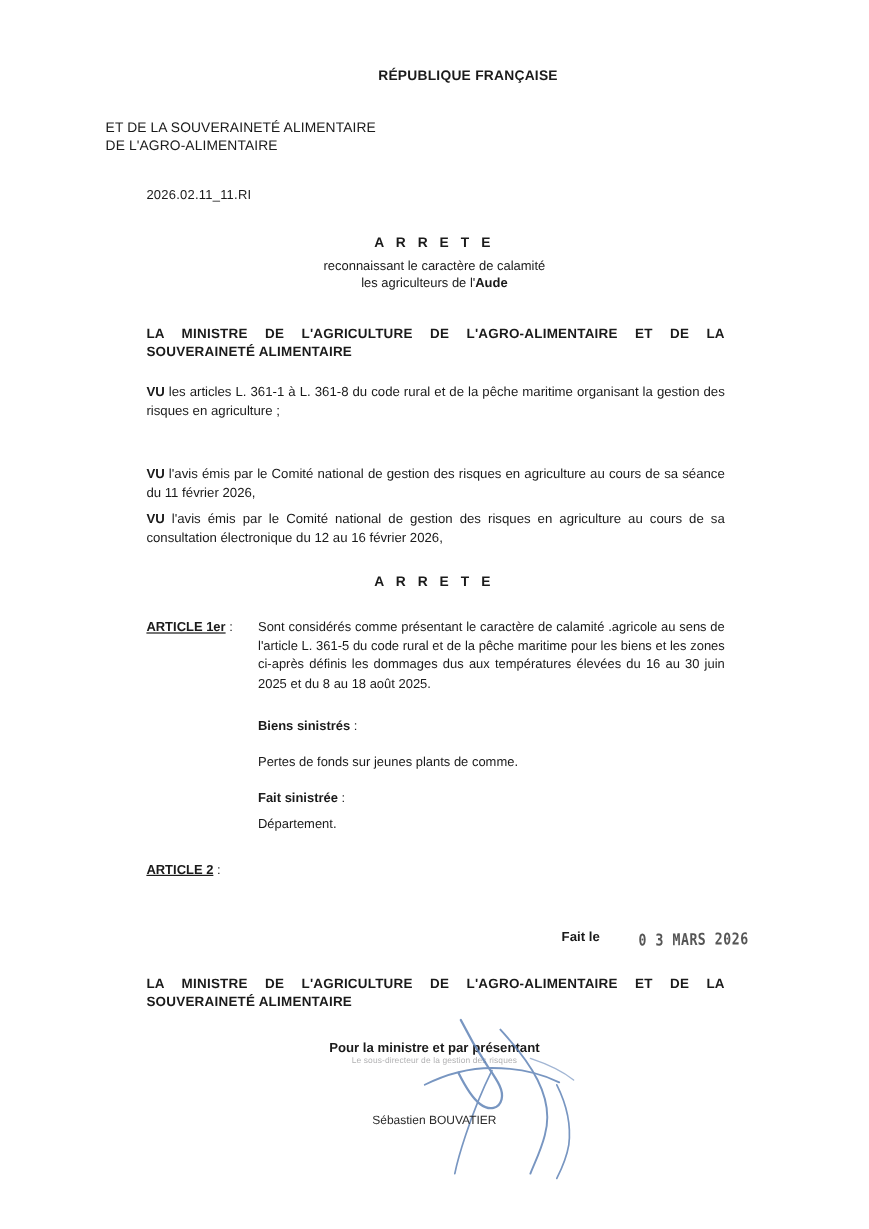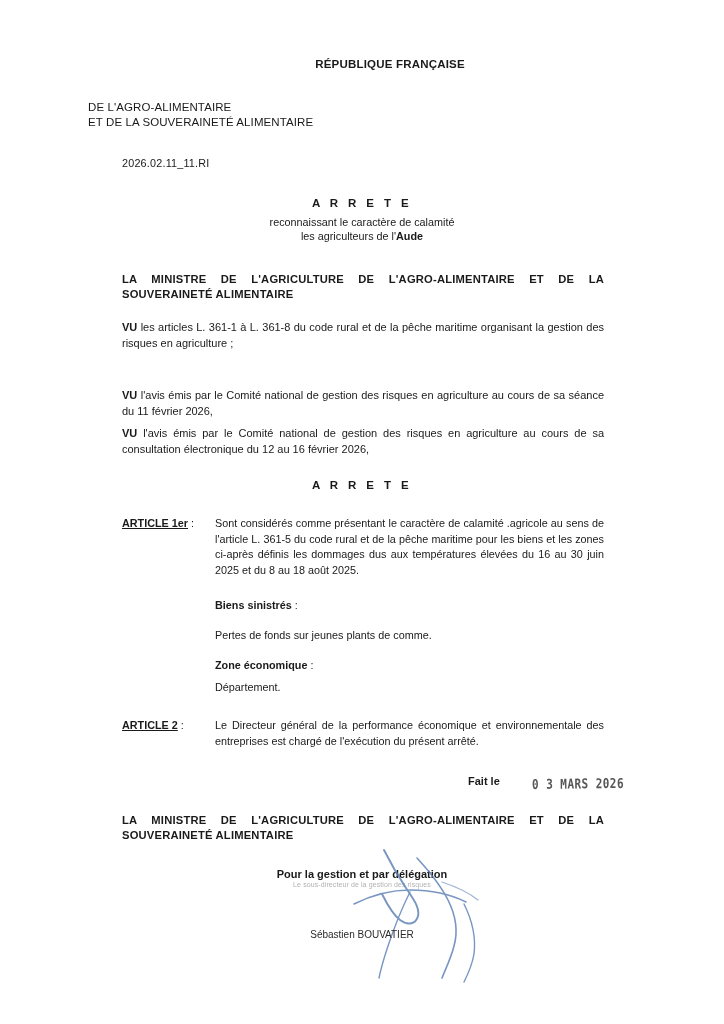--- a/index.html
+++ b/index.html
@@ -231,22 +231,22 @@
   }
 </style>
 </head>
 <body>
 
 <div id="page">
 
   <div class="republique">RÉPUBLIQUE FRANÇAISE</div>
 
   <div class="ministere">
+    <div>ET DE LA SOUVERAINETÉ ALIMENTAIRE</div>
     <div>DE L'AGRO-ALIMENTAIRE</div>
-    <div>ET DE LA SOUVERAINETÉ ALIMENTAIRE</div>
   </div>
 
   <div class="refnum">2026.02.11_11.RI</div>
 
   <div class="title-block">
     <div class="title-arrete">A R R E T E</div>
     <div class="title-sub">
       <div>reconnaissant le caractère de calamité</div>
       <div><span>les agriculteurs de l'</span><b>Aude</b></div>
     </div>
@@ -268,38 +268,37 @@
 
   <div class="article" id="article1">
     <span class="article-label"><span class="lbl">ARTICLE 1er</span><span class="colon"> :</span></span>
     <div class="article-body">Sont considérés comme présentant le caractère de calamité .agricole au sens de l'article L. 361-5 du code rural et de la pêche maritime pour les biens et les zones ci-après définis les dommages dus aux températures élevées du 16 au 30 juin 2025 et du 8 au 18 août 2025.</div>
   </div>
 
   <div class="subsec" id="biens-head"><span class="head">Biens sinistrés</span><span class="colon"> :</span></div>
 
   <div class="subsec" id="biens-text">Pertes de fonds sur jeunes plants de comme.</div>
 
-  <div class="subsec" id="zone-head"><span class="head">Zone économique</span><span class="colon"> :</span></div>
+  <div class="subsec" id="zone-head"><span class="head">Fait sinistrée</span><span class="colon"> :</span></div>
 
   <div class="subsec" id="zone-text">Département.</div>
 
   <div class="article" id="article2">
     <span class="article-label"><span class="lbl">ARTICLE 2</span><span class="colon"> :</span></span>
-    <div class="article-body">Le Directeur général de la performance économique et environnementale des entreprises est chargé de l'exécution du présent arrêté.</div>
   </div>
 
   <div class="fait-le">Fait le</div>
   <div class="date-stamp">0 3 MARS 2026</div>
 
   <div class="minister-heading" id="heading-bottom">
     <span class="l1">LA MINISTRE DE L'AGRICULTURE DE L'AGRO-ALIMENTAIRE ET DE LA</span>
     <span class="l2">SOUVERAINETÉ ALIMENTAIRE</span>
   </div>
 
-  <div class="sig-delegation">Pour la gestion et par délégation</div>
+  <div class="sig-delegation">Pour la ministre et par présentant</div>
   <div class="sig-subtitle">Le sous-directeur de la gestion des risques</div>
 
   <svg class="sig-ink" viewBox="0 0 210 145">
     <g fill="none" stroke="#5b7fb4" stroke-linecap="round" stroke-linejoin="round" opacity="0.82">
       <path d="M60 4 C 66 16, 74 30, 82 42 C 90 54, 96 62, 94 70 C 92 78, 84 80, 76 74 C 68 68, 62 56, 58 48" stroke-width="1.9"></path>
       <path d="M93 12 C 104 24, 116 38, 124 54 C 132 70, 134 86, 130 100 C 127 112, 122 122, 118 132" stroke-width="1.6"></path>
       <path d="M30 58 C 46 50, 66 44, 86 44 C 106 44, 126 48, 142 56" stroke-width="1.5"></path>
       <path d="M86 46 C 78 62, 70 82, 64 100 C 60 112, 57 122, 55 132" stroke-width="1.4"></path>
       <path d="M140 58 C 148 74, 152 92, 150 108 C 148 120, 144 128, 140 136" stroke-width="1.4"></path>
       <path d="M118 36 C 130 40, 144 46, 154 54" stroke-width="1.2" opacity="0.7"></path>

